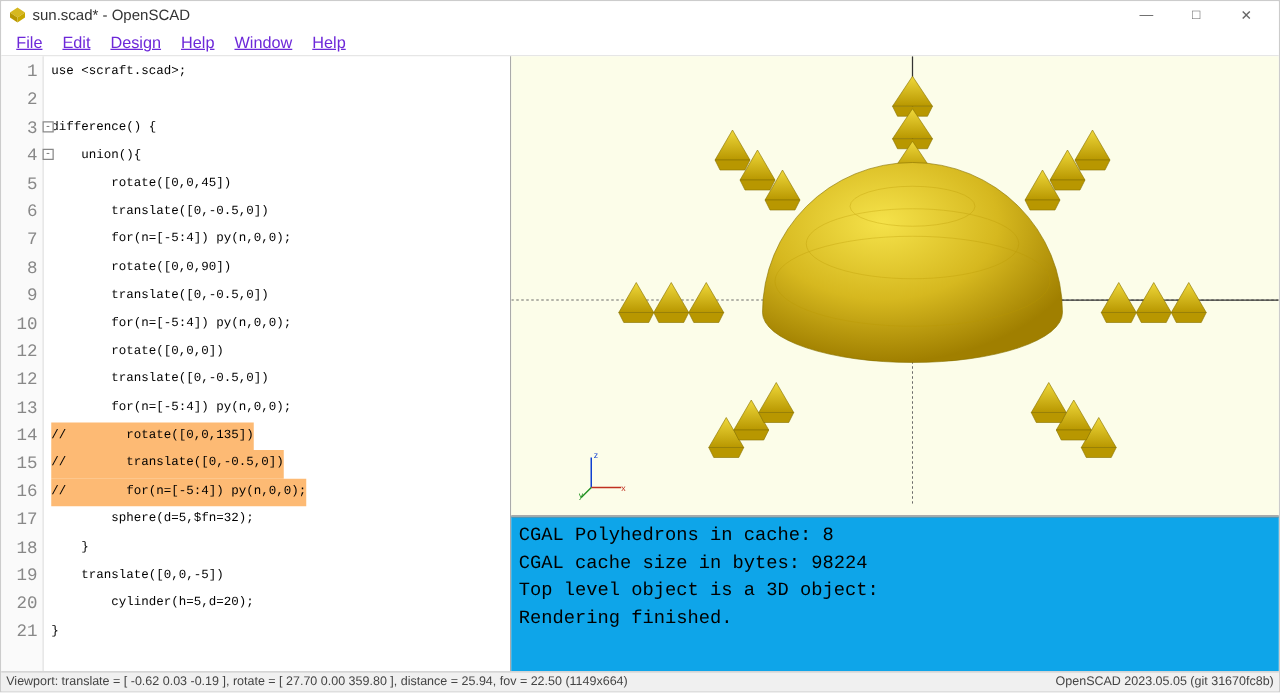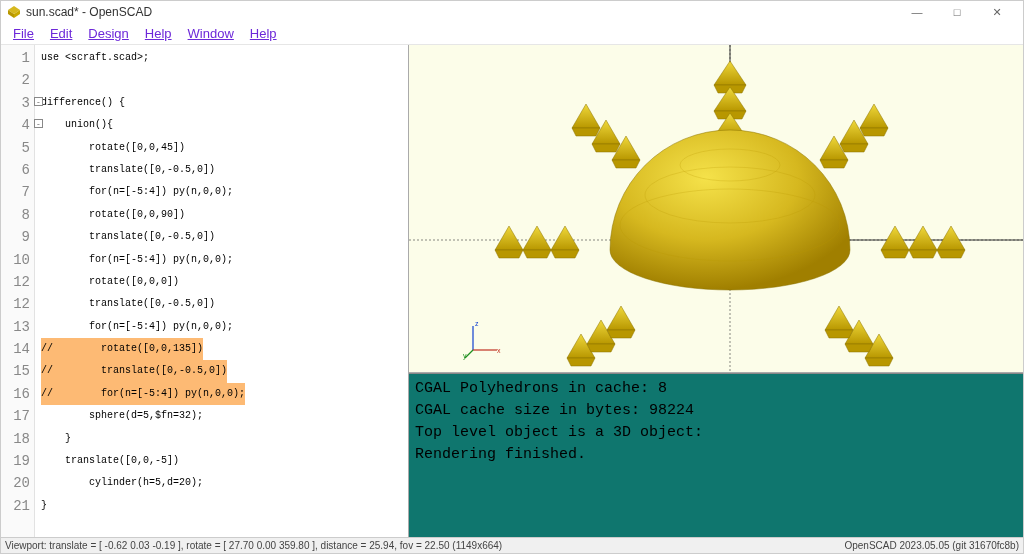--- a/index.html
+++ b/index.html
@@ -17,21 +17,21 @@
   .left { width: 408px; display: flex; border-right: 1px solid #aaa; }
   .gutter { width: 34px; background: #fafafa; border-right: 1px solid #e2e2e2; padding-top: 2px; }
   .gutter .ln { height: 22.4px; line-height: 22.4px; text-align: right; padding-right: 4px; color: #888; font-family: "Consolas","Courier New",monospace; font-size: 14px; position: relative; }
   .gutter .foldmark { position: absolute; right: -9px; top: 5px; width: 9px; height: 9px; border: 1px solid #888; background: #fff; font-size: 8px; line-height: 7px; text-align: center; color: #555; }
   .editor { flex: 1; padding: 2px 4px 2px 6px; font-family: Liberation Mono, monospace; font-size: 10px; line-height: 22.4px; white-space: pre; color: #000; overflow: hidden; }
   .editor .line { height: 22.4px; }
   .editor .sel { background: #fdba74; display: inline-block; }
   .right { flex: 1; display: flex; flex-direction: column; min-width: 0; }
   .viewport { flex: 1; background: #fcfde9; position: relative; border-bottom: 1px solid #aaa; overflow: hidden; }
   .axes-mini { position: absolute; left: 54px; bottom: 12px; }
-  .console { height: 164px; border-top: 1px solid #888; background: #0f766e; padding: 4px 6px; font-family: "Consolas","Courier New",monospace; font-size: 15px; line-height: 22px; color: #000; overflow: hidden; white-space: pre; }
+  .console { height: 124px; border-top: 1px solid #888; background: #0ea5e9; padding: 4px 6px; font-family: "Consolas","Courier New",monospace; font-size: 15px; line-height: 22px; color: #000; overflow: hidden; white-space: pre; }
   .statusbar { height: 16px; background: #f0f0f0; border-top: 1px solid #ccc; display: flex; align-items: center; padding: 0 4px; font-size: 10px; color: #444; }
   .statusbar .spacer { flex: 1; }
   svg { display: block; }
 </style>
 </head>
 <body>
 
 <div class="window">
 
   <div class="titlebar">

